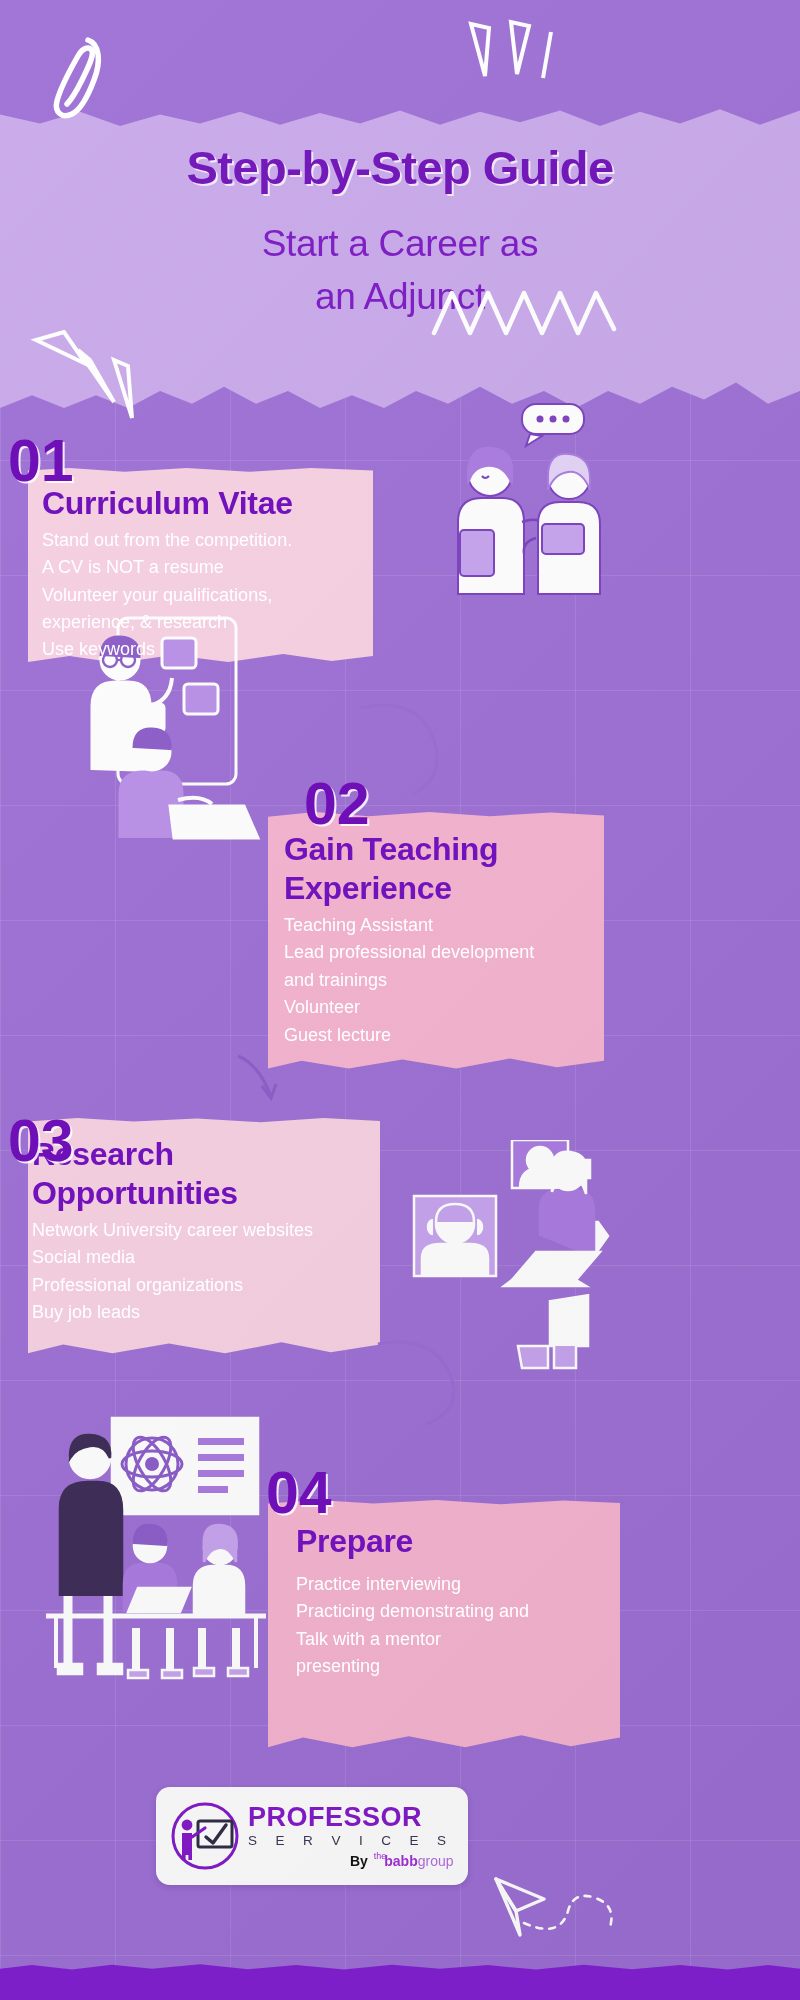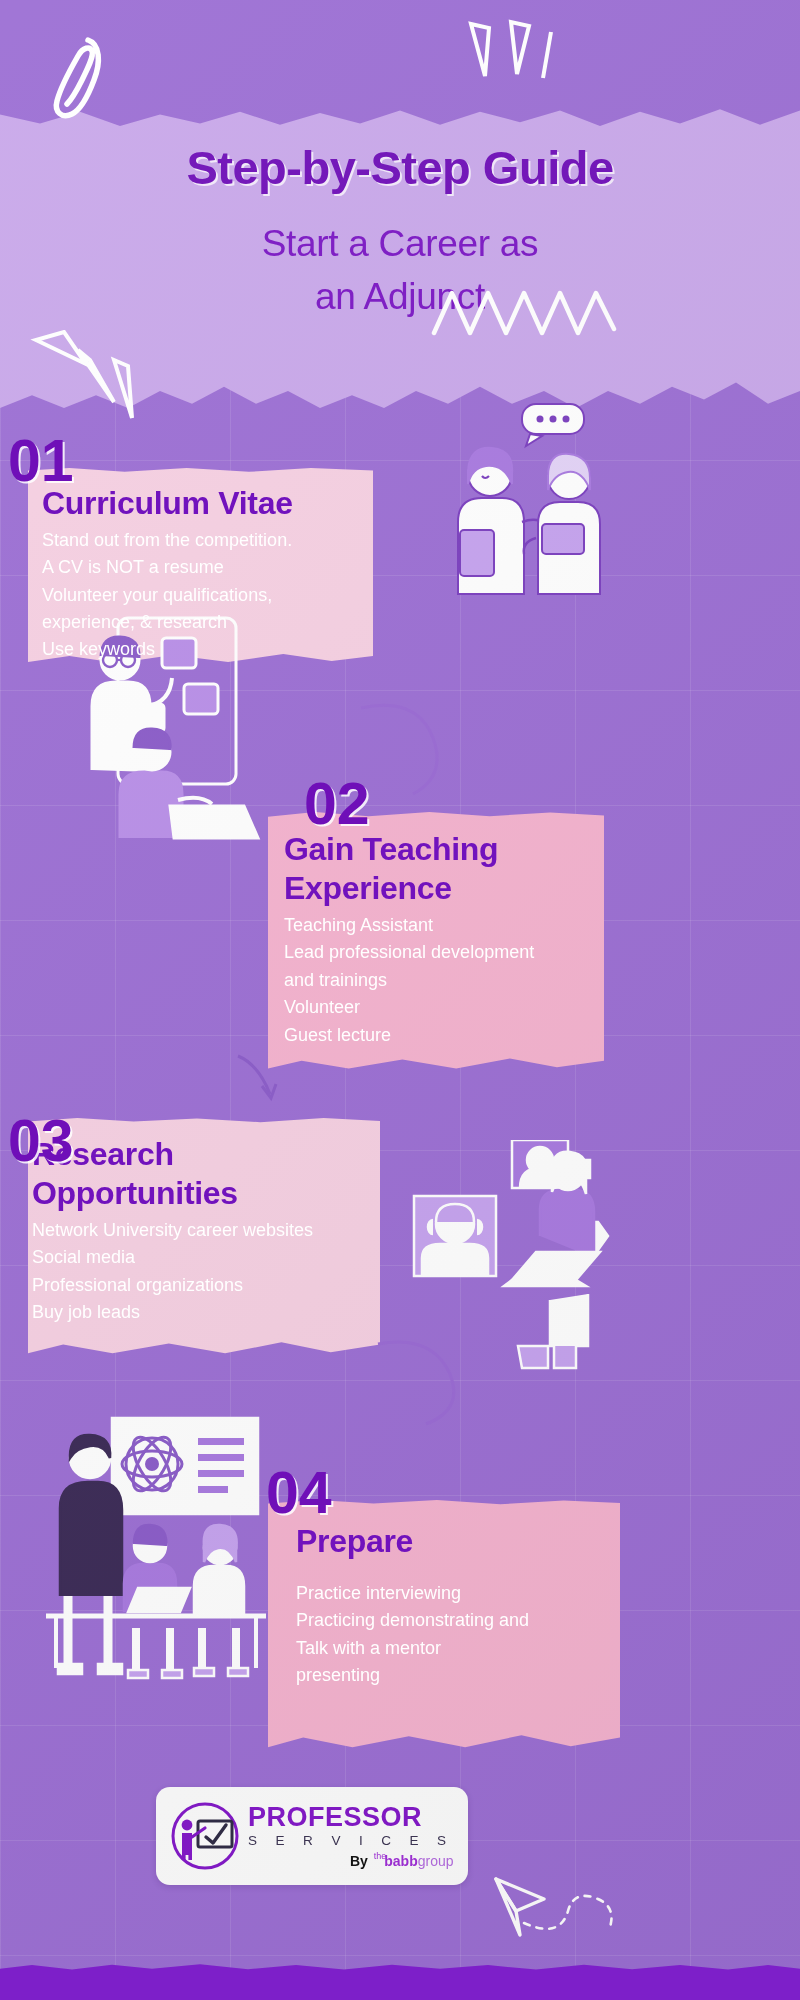--- a/index.html
+++ b/index.html
@@ -361,21 +361,21 @@
         -webkit-clip-path:polygon(0 6%,14% 0,30% 6%,48% 0,66% 7%,84% 1%,100% 5%,100% 100%,0 100%);
         clip-path:polygon(0 6%,14% 0,30% 6%,48% 0,66% 7%,84% 1%,100% 5%,100% 100%,0 100%);"></div>
   </div>
   <div class="card-paper" style="position:absolute;left:268px;top:1554px;width:352px;height:152px;background:#f5b3cf;"></div>
   <div class="card" style="left:268px;top:1700px;width:352px;height:55px;">
     <div class="card-paper" style="background:#f5b3cf;
         -webkit-clip-path:polygon(0 0,100% 0,100% 68%,86% 84%,72% 64%,56% 86%,40% 66%,24% 86%,10% 68%,0 86%);
         clip-path:polygon(0 0,100% 0,100% 68%,86% 84%,72% 64%,56% 86%,40% 66%,24% 86%,10% 68%,0 86%);"></div>
   </div>
   <div style="position:absolute;left:296px;top:1522px;width:330px;z-index:3;">
-    <div class="card-title" style="margin-bottom:19px;">Prepare</div>
+    <div class="card-title" style="margin-bottom:10px;">Prepare</div>
     <div class="card-body">
       <div>Practice interviewing</div>
       <div>Practicing demonstrating and</div>
       <div>Talk with a mentor</div>
       <div>presenting</div>
     </div>
   </div>
 
   <svg class="deco" style="left:30px;top:1400px;" width="250" height="280" viewBox="0 0 250 280">
     <g stroke="#ffffff" stroke-width="2.5" fill="none">

